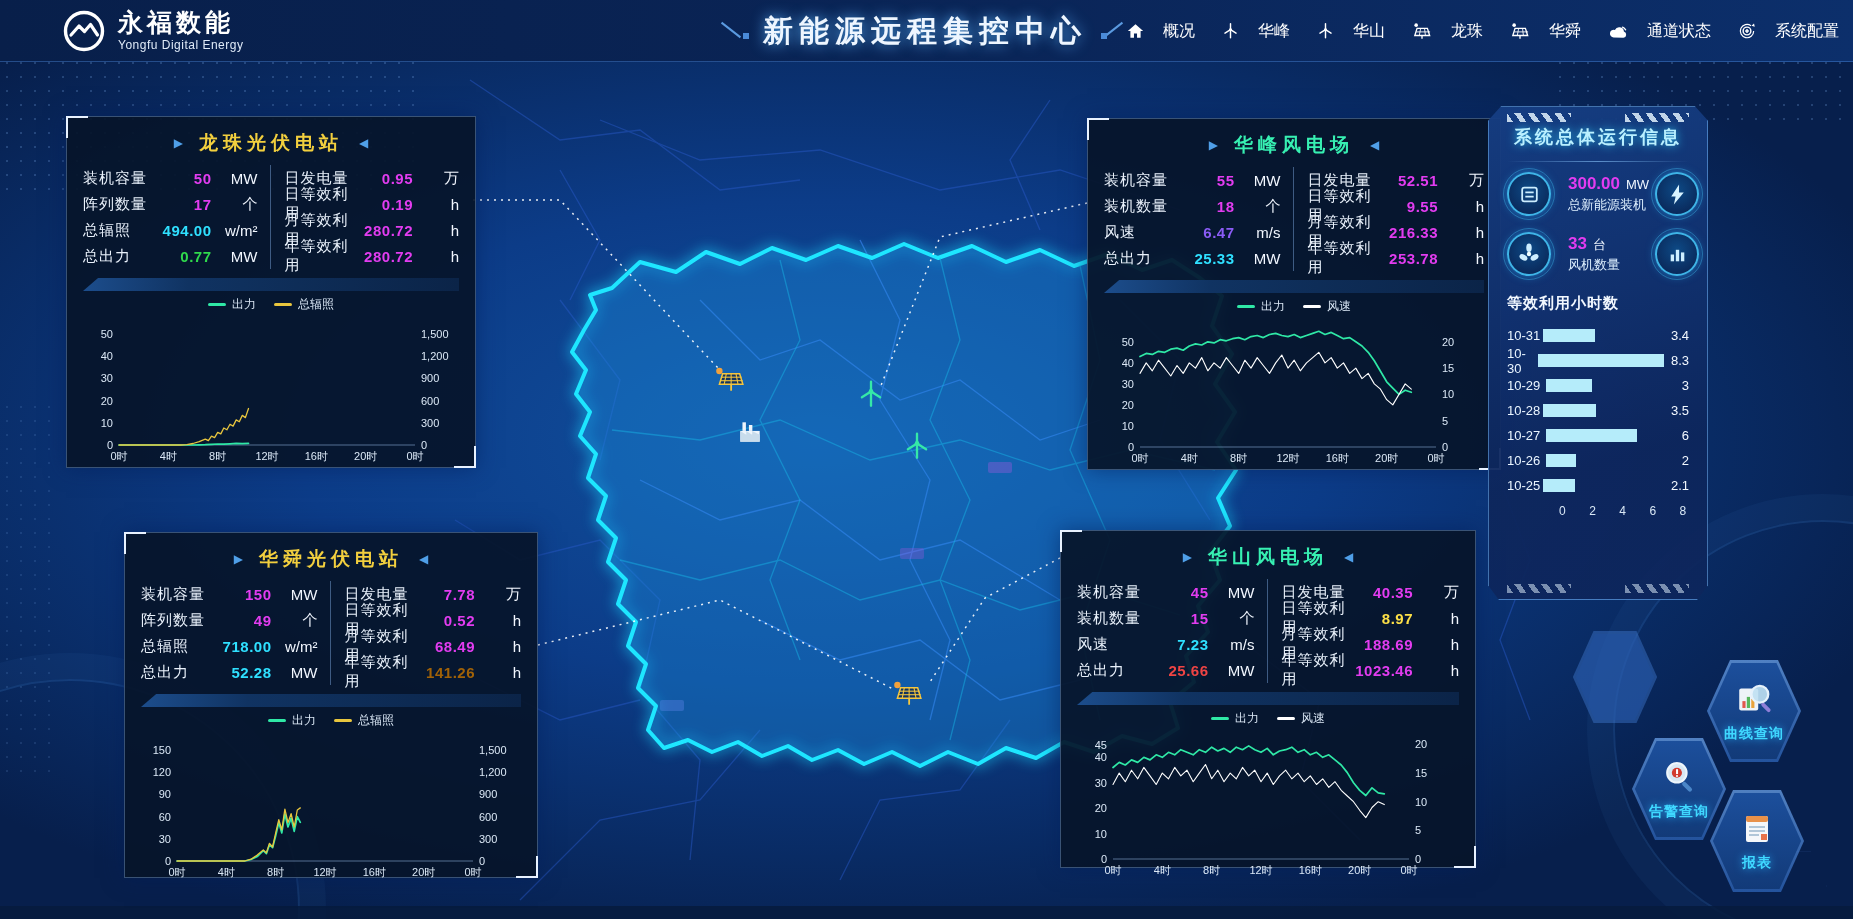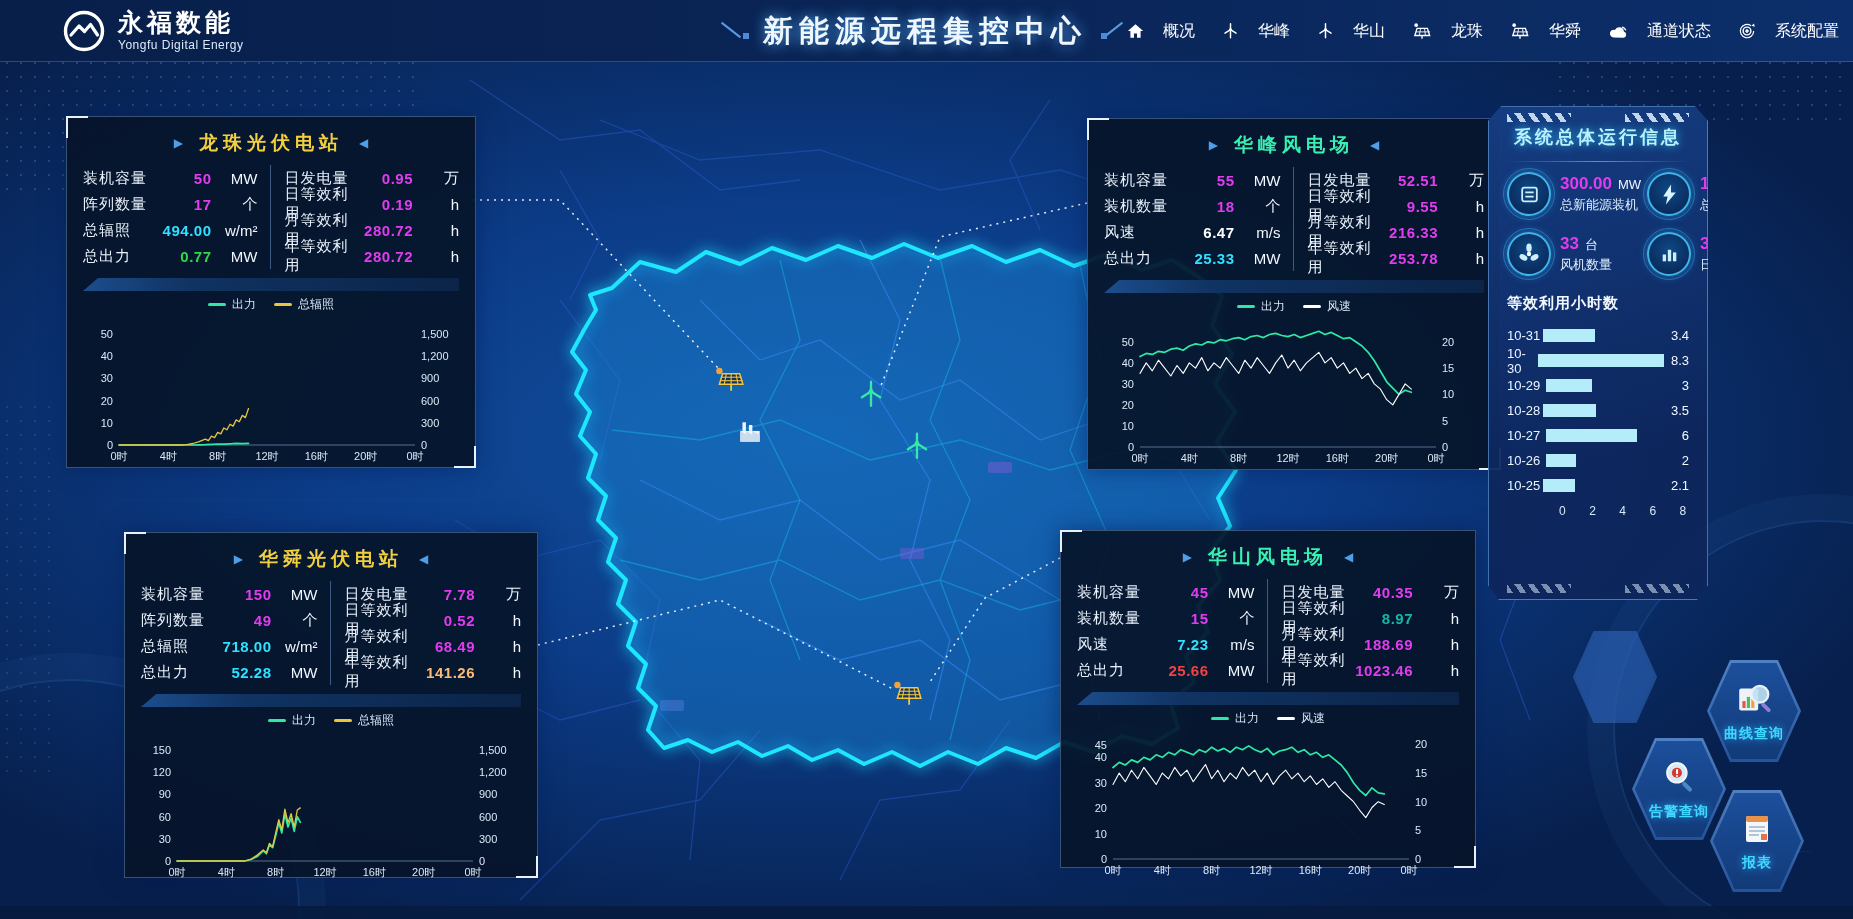--- a/index.html
+++ b/index.html
@@ -77,21 +77,21 @@
     clip-path:polygon(6% 0,94% 0,100% 3%,100% 97%,95% 100%,5% 100%,0 97%,0 3%);
     padding:14px 18px 20px;}
   .stripe{position:absolute;width:64px;height:9px;
     background:repeating-linear-gradient(55deg,#d5e6f5 0 5px,transparent 5px 11px);opacity:.9;}
   .stripe.tl{left:18px;top:6px;} .stripe.tr{right:18px;top:6px;}
   .stripe.bl{left:18px;bottom:6px;opacity:.55;} .stripe.br{right:18px;bottom:6px;opacity:.55;}
   .sys-title{margin:4px 0 0;text-align:center;font-size:18px;font-weight:bold;letter-spacing:3px;color:#baf0ff;
     text-shadow:0 0 10px rgba(47,208,255,.9);}
   .sys-hr{height:1px;margin:12px 0 10px;background:linear-gradient(90deg,transparent,rgba(140,200,255,.6),transparent);}
   .sys-grid{display:grid;grid-template-columns:1fr 1fr;row-gap:16px;column-gap:6px;}
-  .sys-stat{display:flex;align-items:center;gap:9px;}
+  .sys-stat{display:flex;align-items:center;gap:17px;}
   .sys-ic{position:relative;width:44px;height:44px;border-radius:50%;flex:none;
     background:radial-gradient(circle at 50% 40%,#0d4a86,#0a2a5c 75%);
     border:2px solid rgba(72,205,255,.85);box-shadow:0 0 10px rgba(40,180,255,.55);
     display:flex;align-items:center;justify-content:center;}
   .sys-ic::after{content:"";position:absolute;inset:-6px;border-radius:50%;border:1px solid rgba(72,205,255,.35);}
   .sys-txt{display:flex;flex-direction:column;gap:2px;}
   .sys-vrow{display:flex;align-items:baseline;gap:6px;}
   .sys-val{font-size:17px;font-weight:bold;}
   .sys-unit{font-size:13px;color:#f0f7ff;}
   .sys-label{font-size:13px;color:#def0ff;}
@@ -408,21 +408,21 @@
     <span class="stat-value" style="color: rgb(226, 60, 240);">0.52</span>
     <span class="stat-unit">h</span>
   </div>
           <div class="stat-row">
     <span class="stat-label">月等效利用</span>
     <span class="stat-value" style="color: rgb(226, 60, 240);">68.49</span>
     <span class="stat-unit">h</span>
   </div>
           <div class="stat-row">
     <span class="stat-label">年等效利用</span>
-    <span class="stat-value" style="color: #fdba74;">141.26</span>
+    <span class="stat-value" style="color: #a16207;">141.26</span>
     <span class="stat-unit">h</span>
   </div>
         </div>
       </div><div class="slab"></div><div class="legend">
         <span class="li">
           <span class="sw" style="background: rgb(47, 232, 166);"></span>
           <span>出力</span>
         </span>
         <span class="li">
           <span class="sw" style="background: rgb(232, 198, 62);"></span>
@@ -463,21 +463,21 @@
     <span class="stat-value" style="color: rgb(226, 60, 240);">55</span>
     <span class="stat-unit">MW</span>
   </div>
           <div class="stat-row">
     <span class="stat-label">装机数量</span>
     <span class="stat-value" style="color: rgb(226, 60, 240);">18</span>
     <span class="stat-unit">个</span>
   </div>
           <div class="stat-row">
     <span class="stat-label">风速</span>
-    <span class="stat-value" style="color: #ffffff;">6.47</span>
+    <span class="stat-value" style="color: #8b5cf6;">6.47</span>
     <span class="stat-unit">m/s</span>
   </div>
           <div class="stat-row">
     <span class="stat-label">总出力</span>
     <span class="stat-value" style="color: rgb(47, 224, 255);">25.33</span>
     <span class="stat-unit">MW</span>
   </div>
         </div>
         <div class="col right">
           <div class="stat-row">
@@ -561,21 +561,21 @@
   </div>
         </div>
         <div class="col right">
           <div class="stat-row">
     <span class="stat-label">日发电量</span>
     <span class="stat-value" style="color: rgb(226, 60, 240);">40.35</span>
     <span class="stat-unit">万</span>
   </div>
           <div class="stat-row">
     <span class="stat-label">日等效利用</span>
-    <span class="stat-value" style="color: #14b8a6;">8.97</span>
+    <span class="stat-value" style="color: #fde047;">8.97</span>
     <span class="stat-unit">h</span>
   </div>
           <div class="stat-row">
     <span class="stat-label">月等效利用</span>
     <span class="stat-value" style="color: rgb(226, 60, 240);">188.69</span>
     <span class="stat-unit">h</span>
   </div>
           <div class="stat-row">
     <span class="stat-label">年等效利用</span>
     <span class="stat-value" style="color: rgb(226, 60, 240);">1023.46</span>

